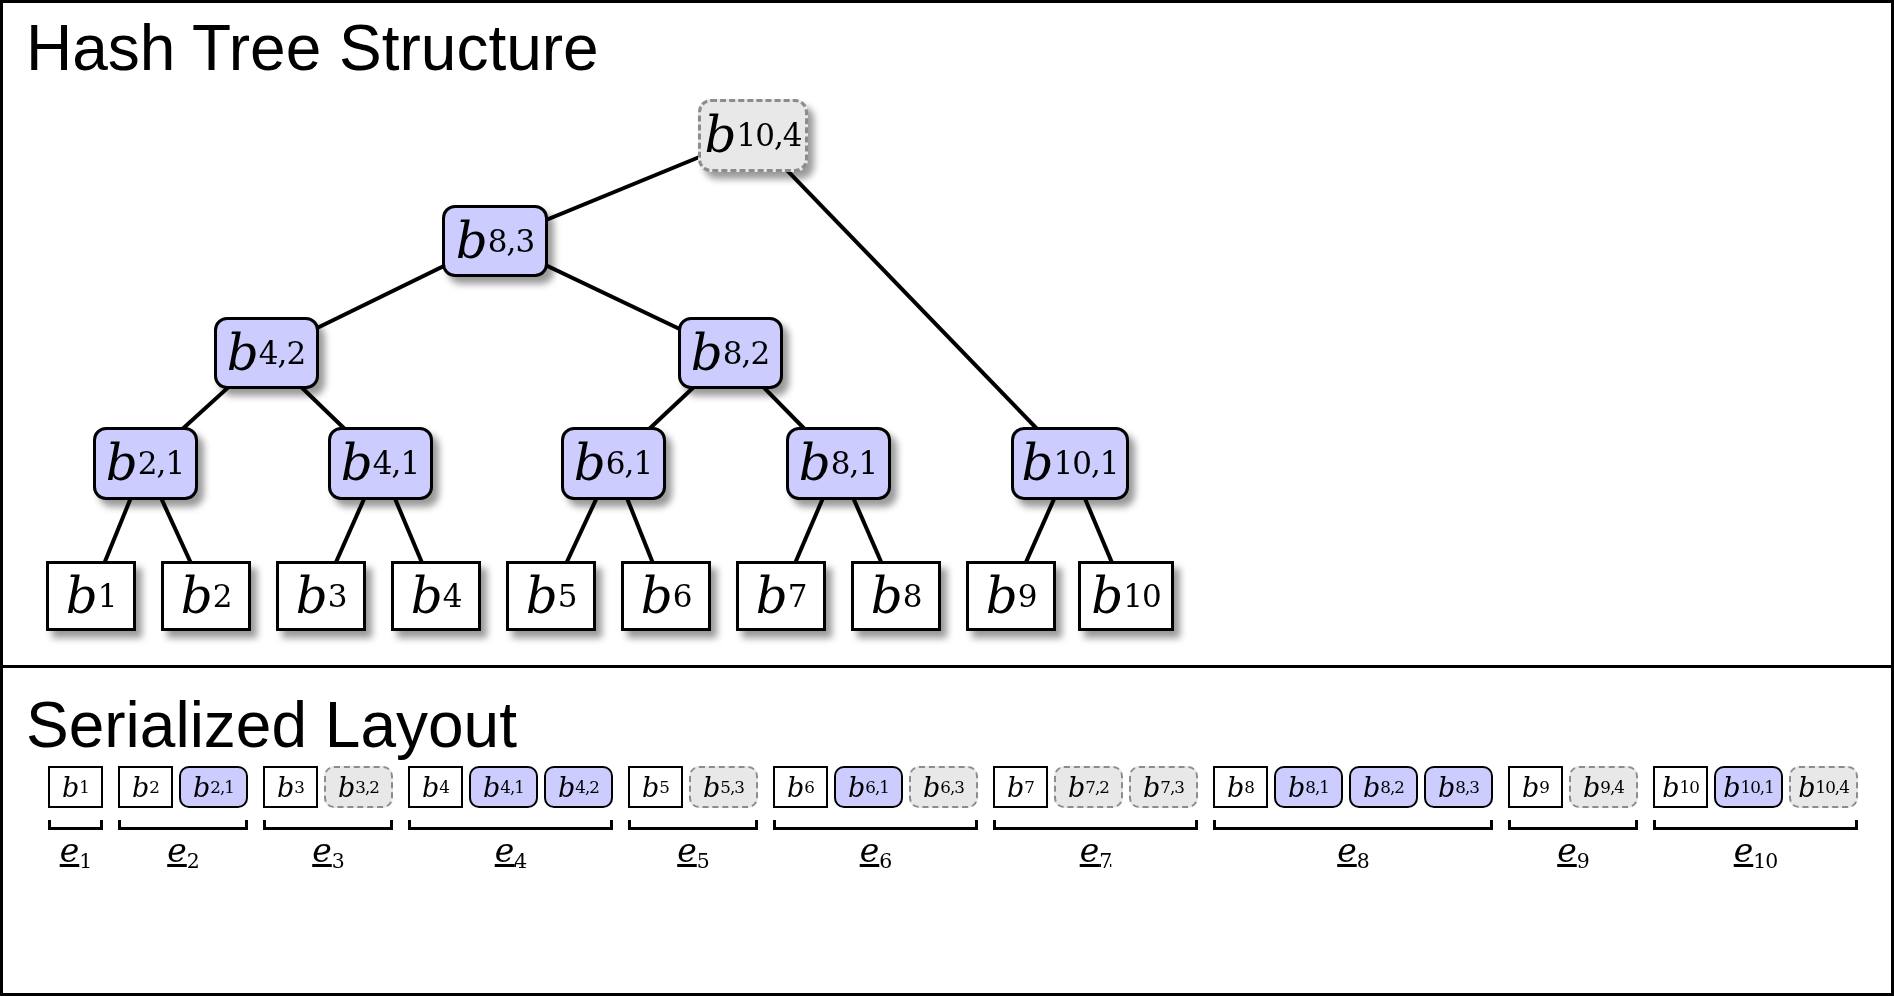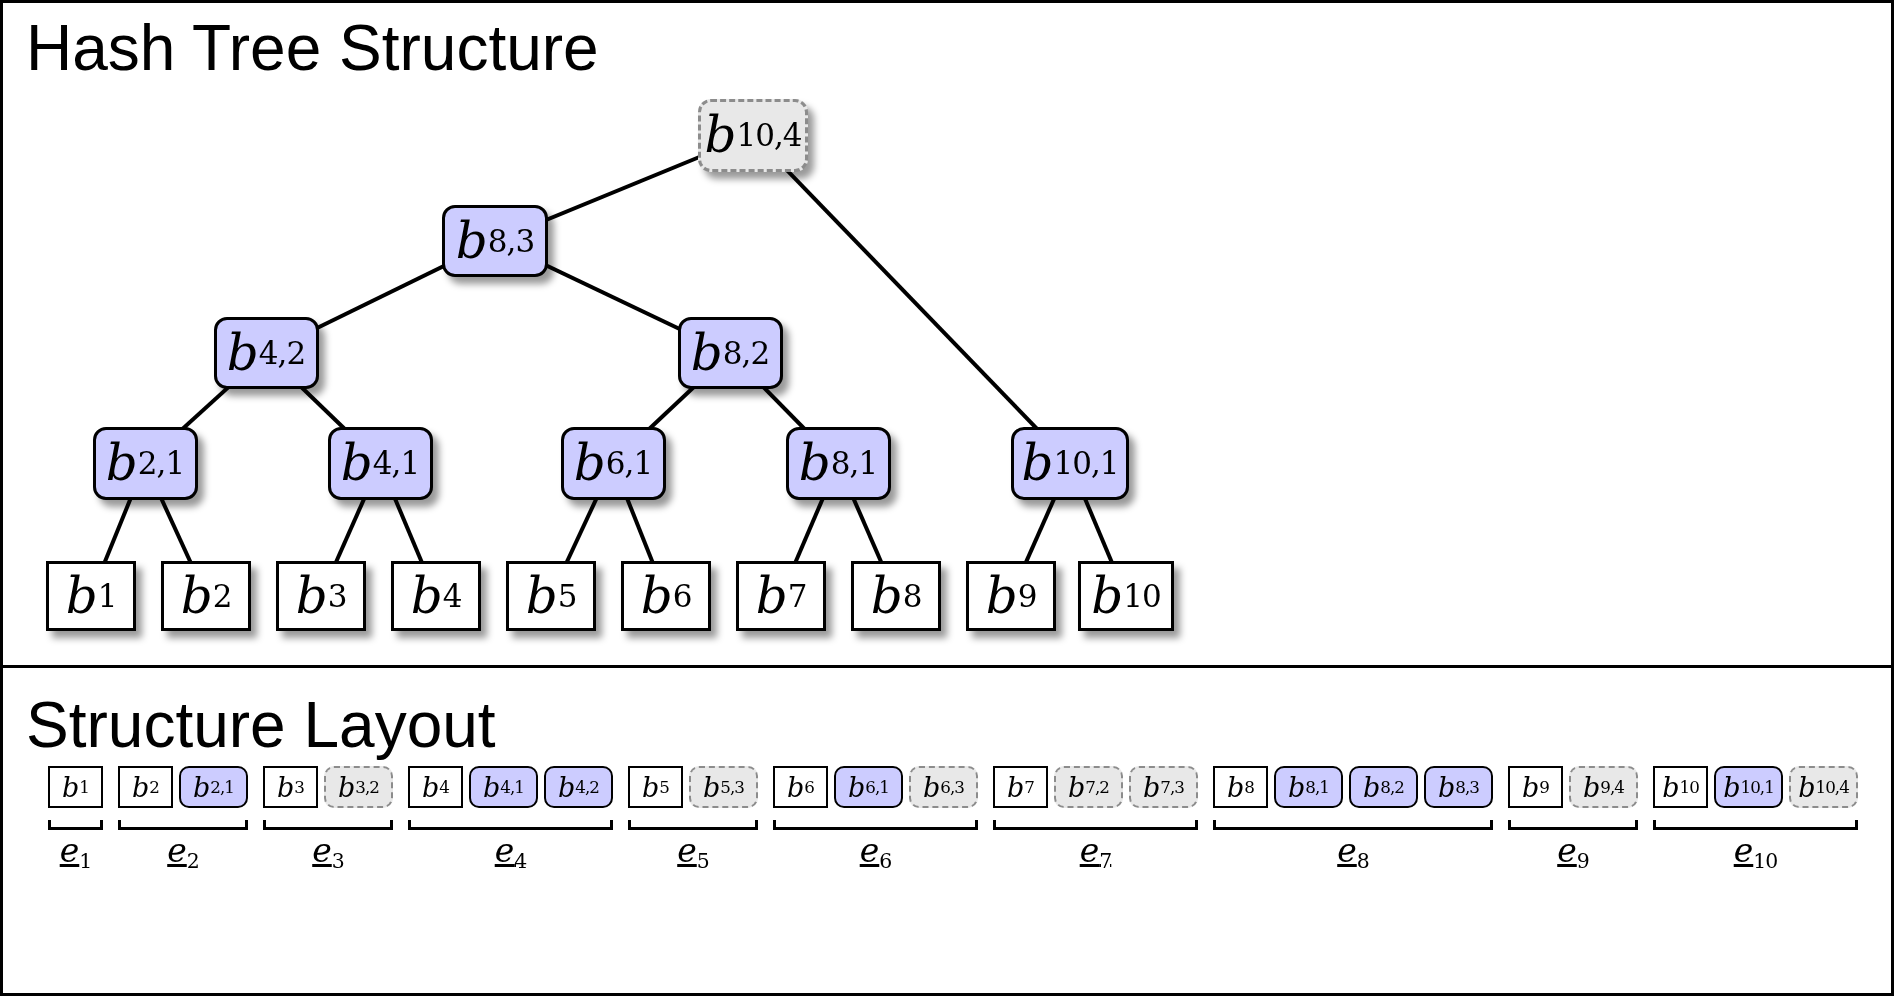--- a/index.html
+++ b/index.html
@@ -183,21 +183,21 @@
         <sub>9</sub>
       </div>
       <div class="tnode leaf" style="left: 1075px; top: 558px; width: 96px; height: 70px;">
         <i class="mb">b</i>
         <sub>10</sub>
       </div>
     </div>
 
   <div class="divider"></div>
 
-  <div class="panel-title" id="serial-title">Structure Layout</div>
+  <div class="panel-title" id="serial-title">Serialized Layout</div>
 
   <div id="serial-row">
       <div class="serial-group">
         <div class="serial-boxes">
           <div class="serial-box plain">
             <i class="mb">b</i>
             <sub>1</sub>
           </div>
         </div>
         <div class="bracket"></div>

